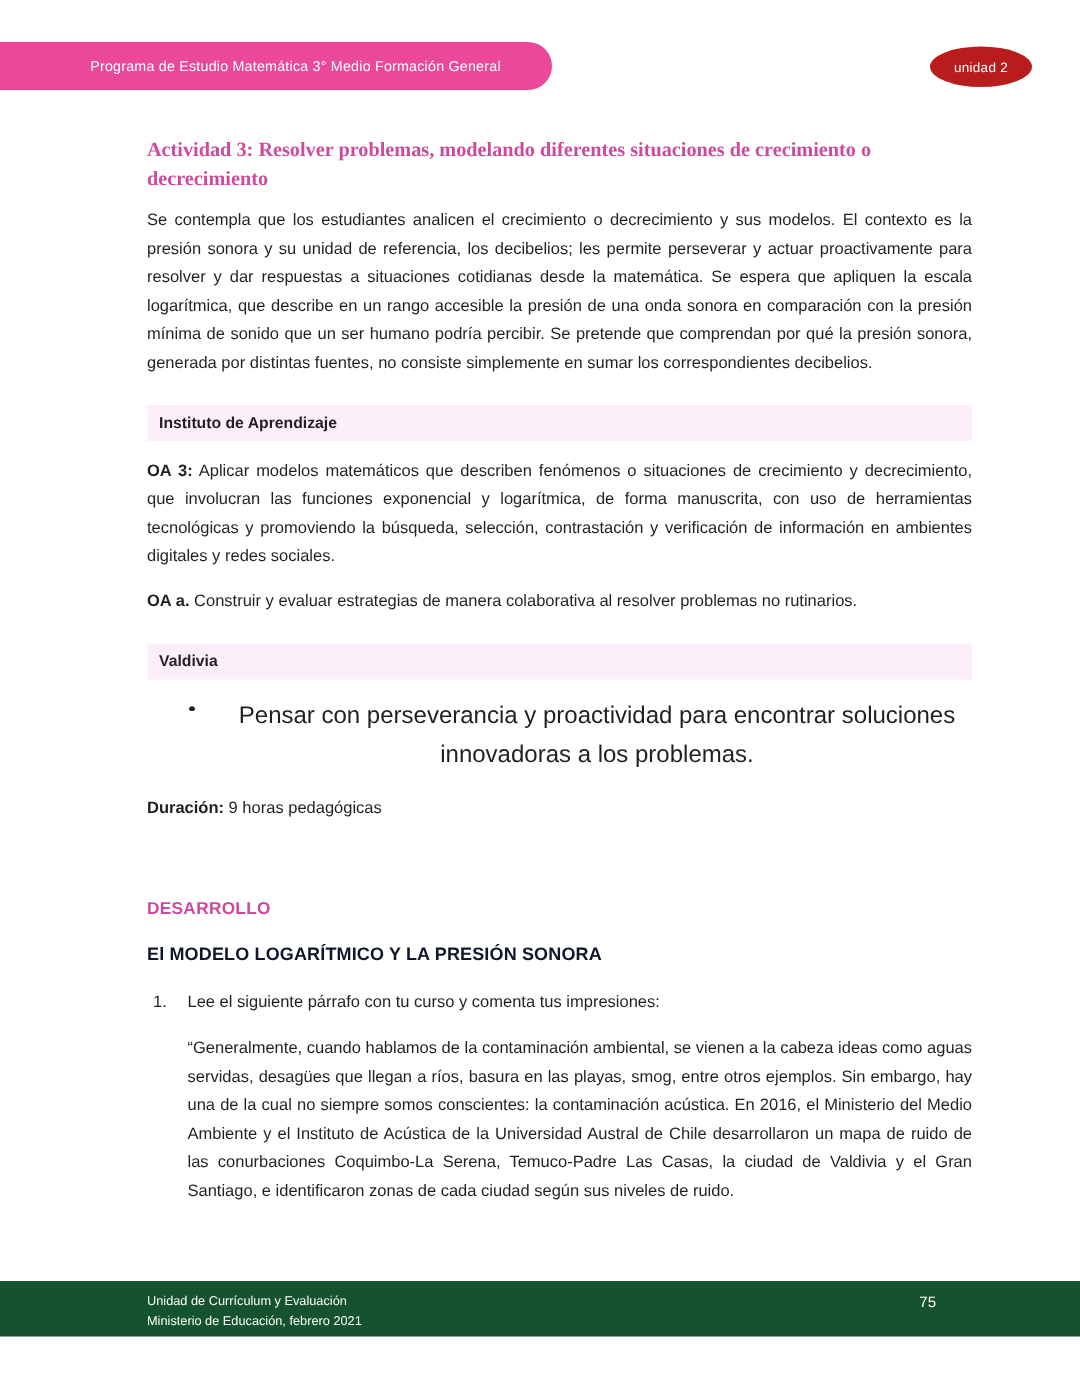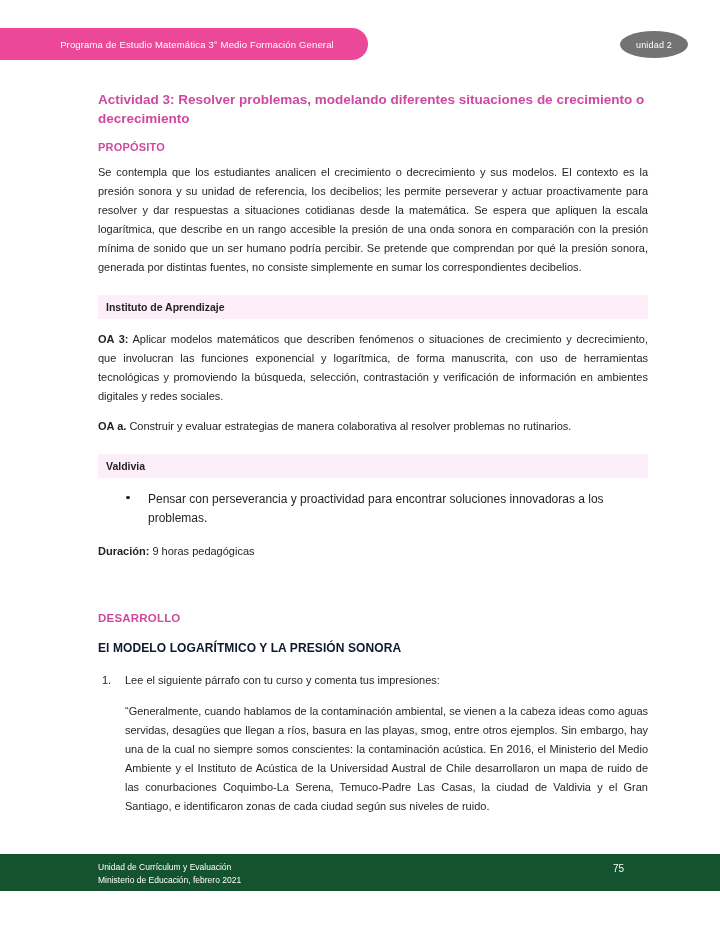--- a/index.html
+++ b/index.html
@@ -42,21 +42,21 @@
     font-weight: 400;
     white-space: nowrap;
     padding-left: 26px;
   }
   .unit-badge {
     position: absolute;
     right: 32px;
     top: 31px;
     width: 68px;
     height: 27px;
-    background: #737373;
+    background: #b91c1c;
     border-radius: 50%;
     display: flex;
     align-items: center;
     justify-content: center;
   }
   .unit-badge-text {
     color: #ffffff;
     font-size: 9px;
     letter-spacing: 0.2px;
   }
@@ -68,20 +68,21 @@
     box-sizing: content-box;
   }
   .content-inner { width: 550px; }
 
   h1.activity-title {
     color: #cd4a9e;
     font-size: 13.5px;
     font-weight: bold;
     line-height: 1.42;
     margin: 8px 0 0 0;
+    font-family: Liberation Serif, serif;
   }
   .proposito-label {
     color: #cd4a9e;
     font-size: 11px;
     font-weight: bold;
     margin: 13px 0 0 0;
     letter-spacing: 0.2px;
   }
   p.body-text {
     font-size: 11px;
@@ -114,25 +115,26 @@
     color: #231f20;
   }
   .oa-block .lead { font-weight: bold; }
 
   ul.attitudes {
     margin: 12px 0 0 0;
     padding: 0 0 0 28px;
     list-style: none;
   }
   ul.attitudes li {
-    font-size: 12px;
+    font-size: 16px;
     line-height: 1.6;
     position: relative;
     padding-left: 22px;
     color: #231f20;
+    text-align: center;
   }
   ul.attitudes li .bullet-dot {
     position: absolute;
     left: 0;
     top: 6px;
     width: 3.5px;
     height: 3.5px;
     background: #231f20;
     border-radius: 50%;
   }
@@ -225,21 +227,20 @@
   <div class="unit-badge">
     <span class="unit-badge-text">unidad 2</span>
   </div>
 </div>
 
 <div class="content">
   <div class="content-inner">
 
     <h1 class="activity-title">Actividad 3: Resolver problemas, modelando diferentes situaciones de crecimiento o decrecimiento</h1>
 
-    <div class="proposito-label">PROPÓSITO</div>
 
     <p class="body-text">Se contempla que los estudiantes analicen el crecimiento o decrecimiento y sus modelos. El contexto es la presión sonora y su unidad de referencia, los decibelios; les permite perseverar y actuar proactivamente para resolver y dar respuestas a situaciones cotidianas desde la matemática. Se espera que apliquen la escala logarítmica, que describe en un rango accesible la presión de una onda sonora en comparación con la presión mínima de sonido que un ser humano podría percibir.  Se pretende que comprendan por qué la presión sonora, generada por distintas fuentes, no consiste simplemente en sumar los correspondientes decibelios.</p>
 
     <div class="section-bar">
       <span class="section-bar-text">Instituto de Aprendizaje</span>
     </div>
 
     <div class="oa-block">
       <span class="lead">OA 3:</span><span> Aplicar modelos matemáticos que describen fenómenos o situaciones de crecimiento y decrecimiento, que involucran las funciones exponencial y logarítmica, de forma manuscrita, con uso de herramientas tecnológicas y promoviendo la búsqueda, selección, contrastación y verificación de información en ambientes digitales y redes sociales.</span>
     </div>

